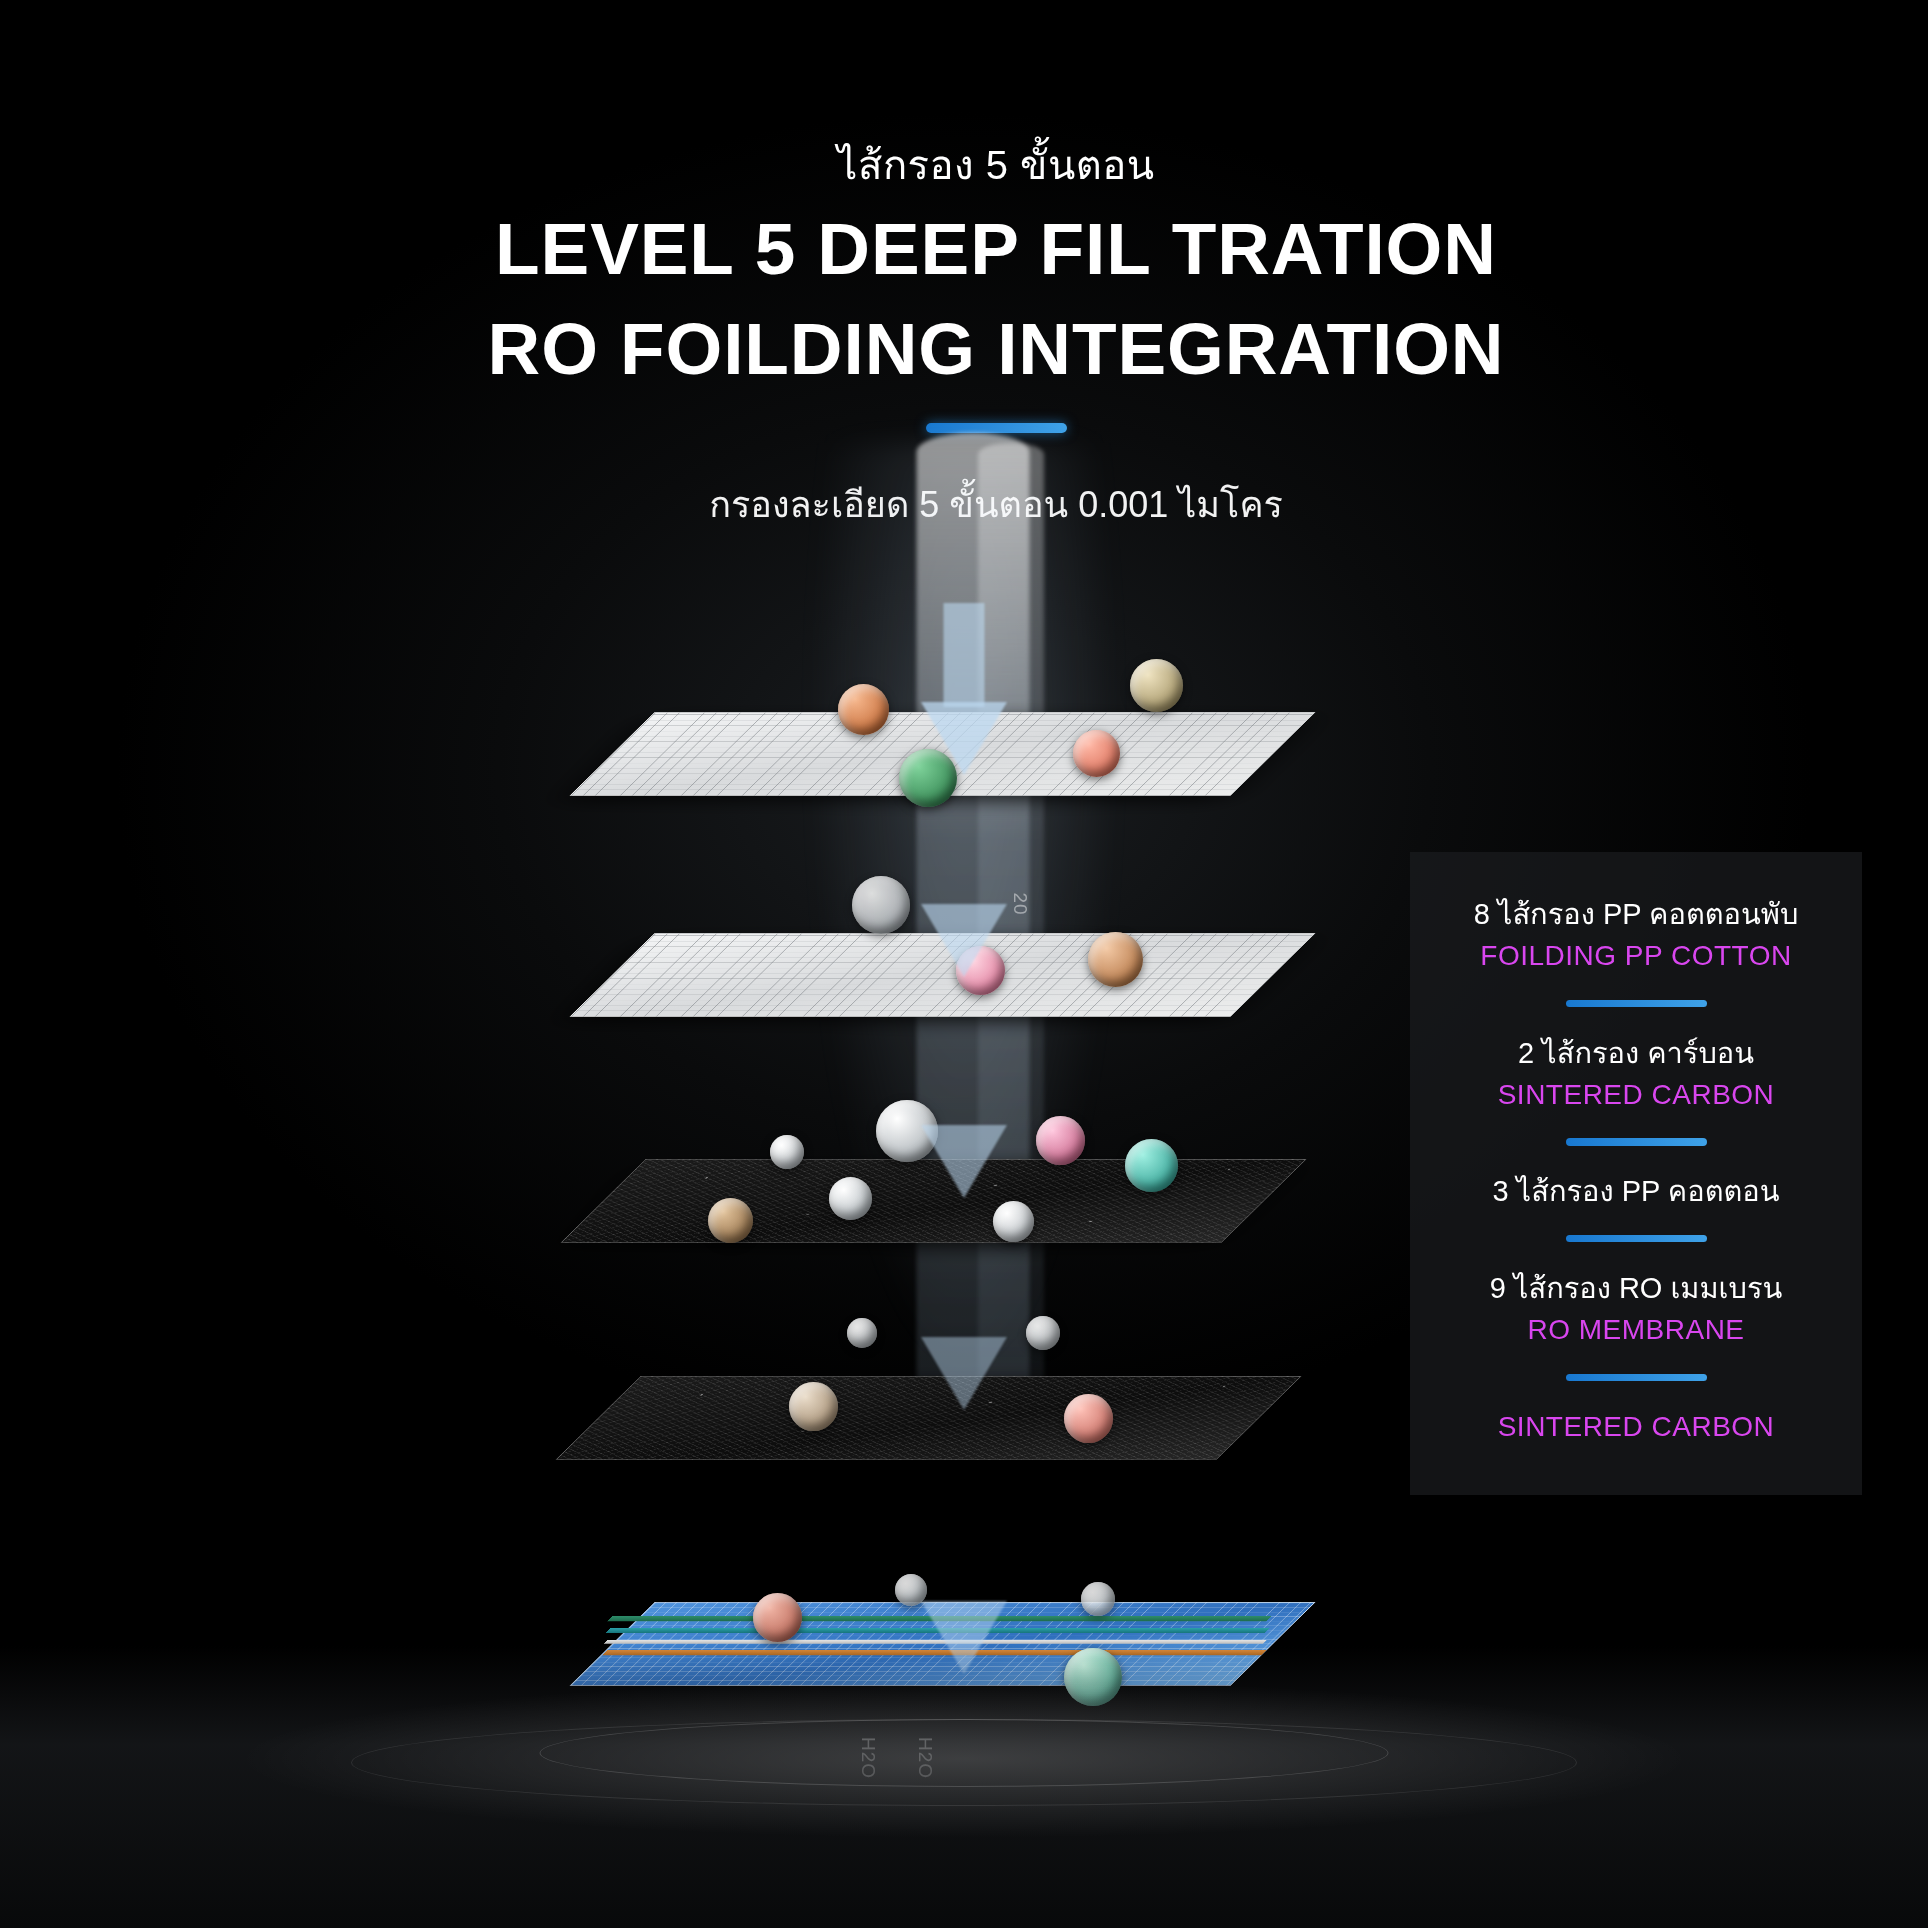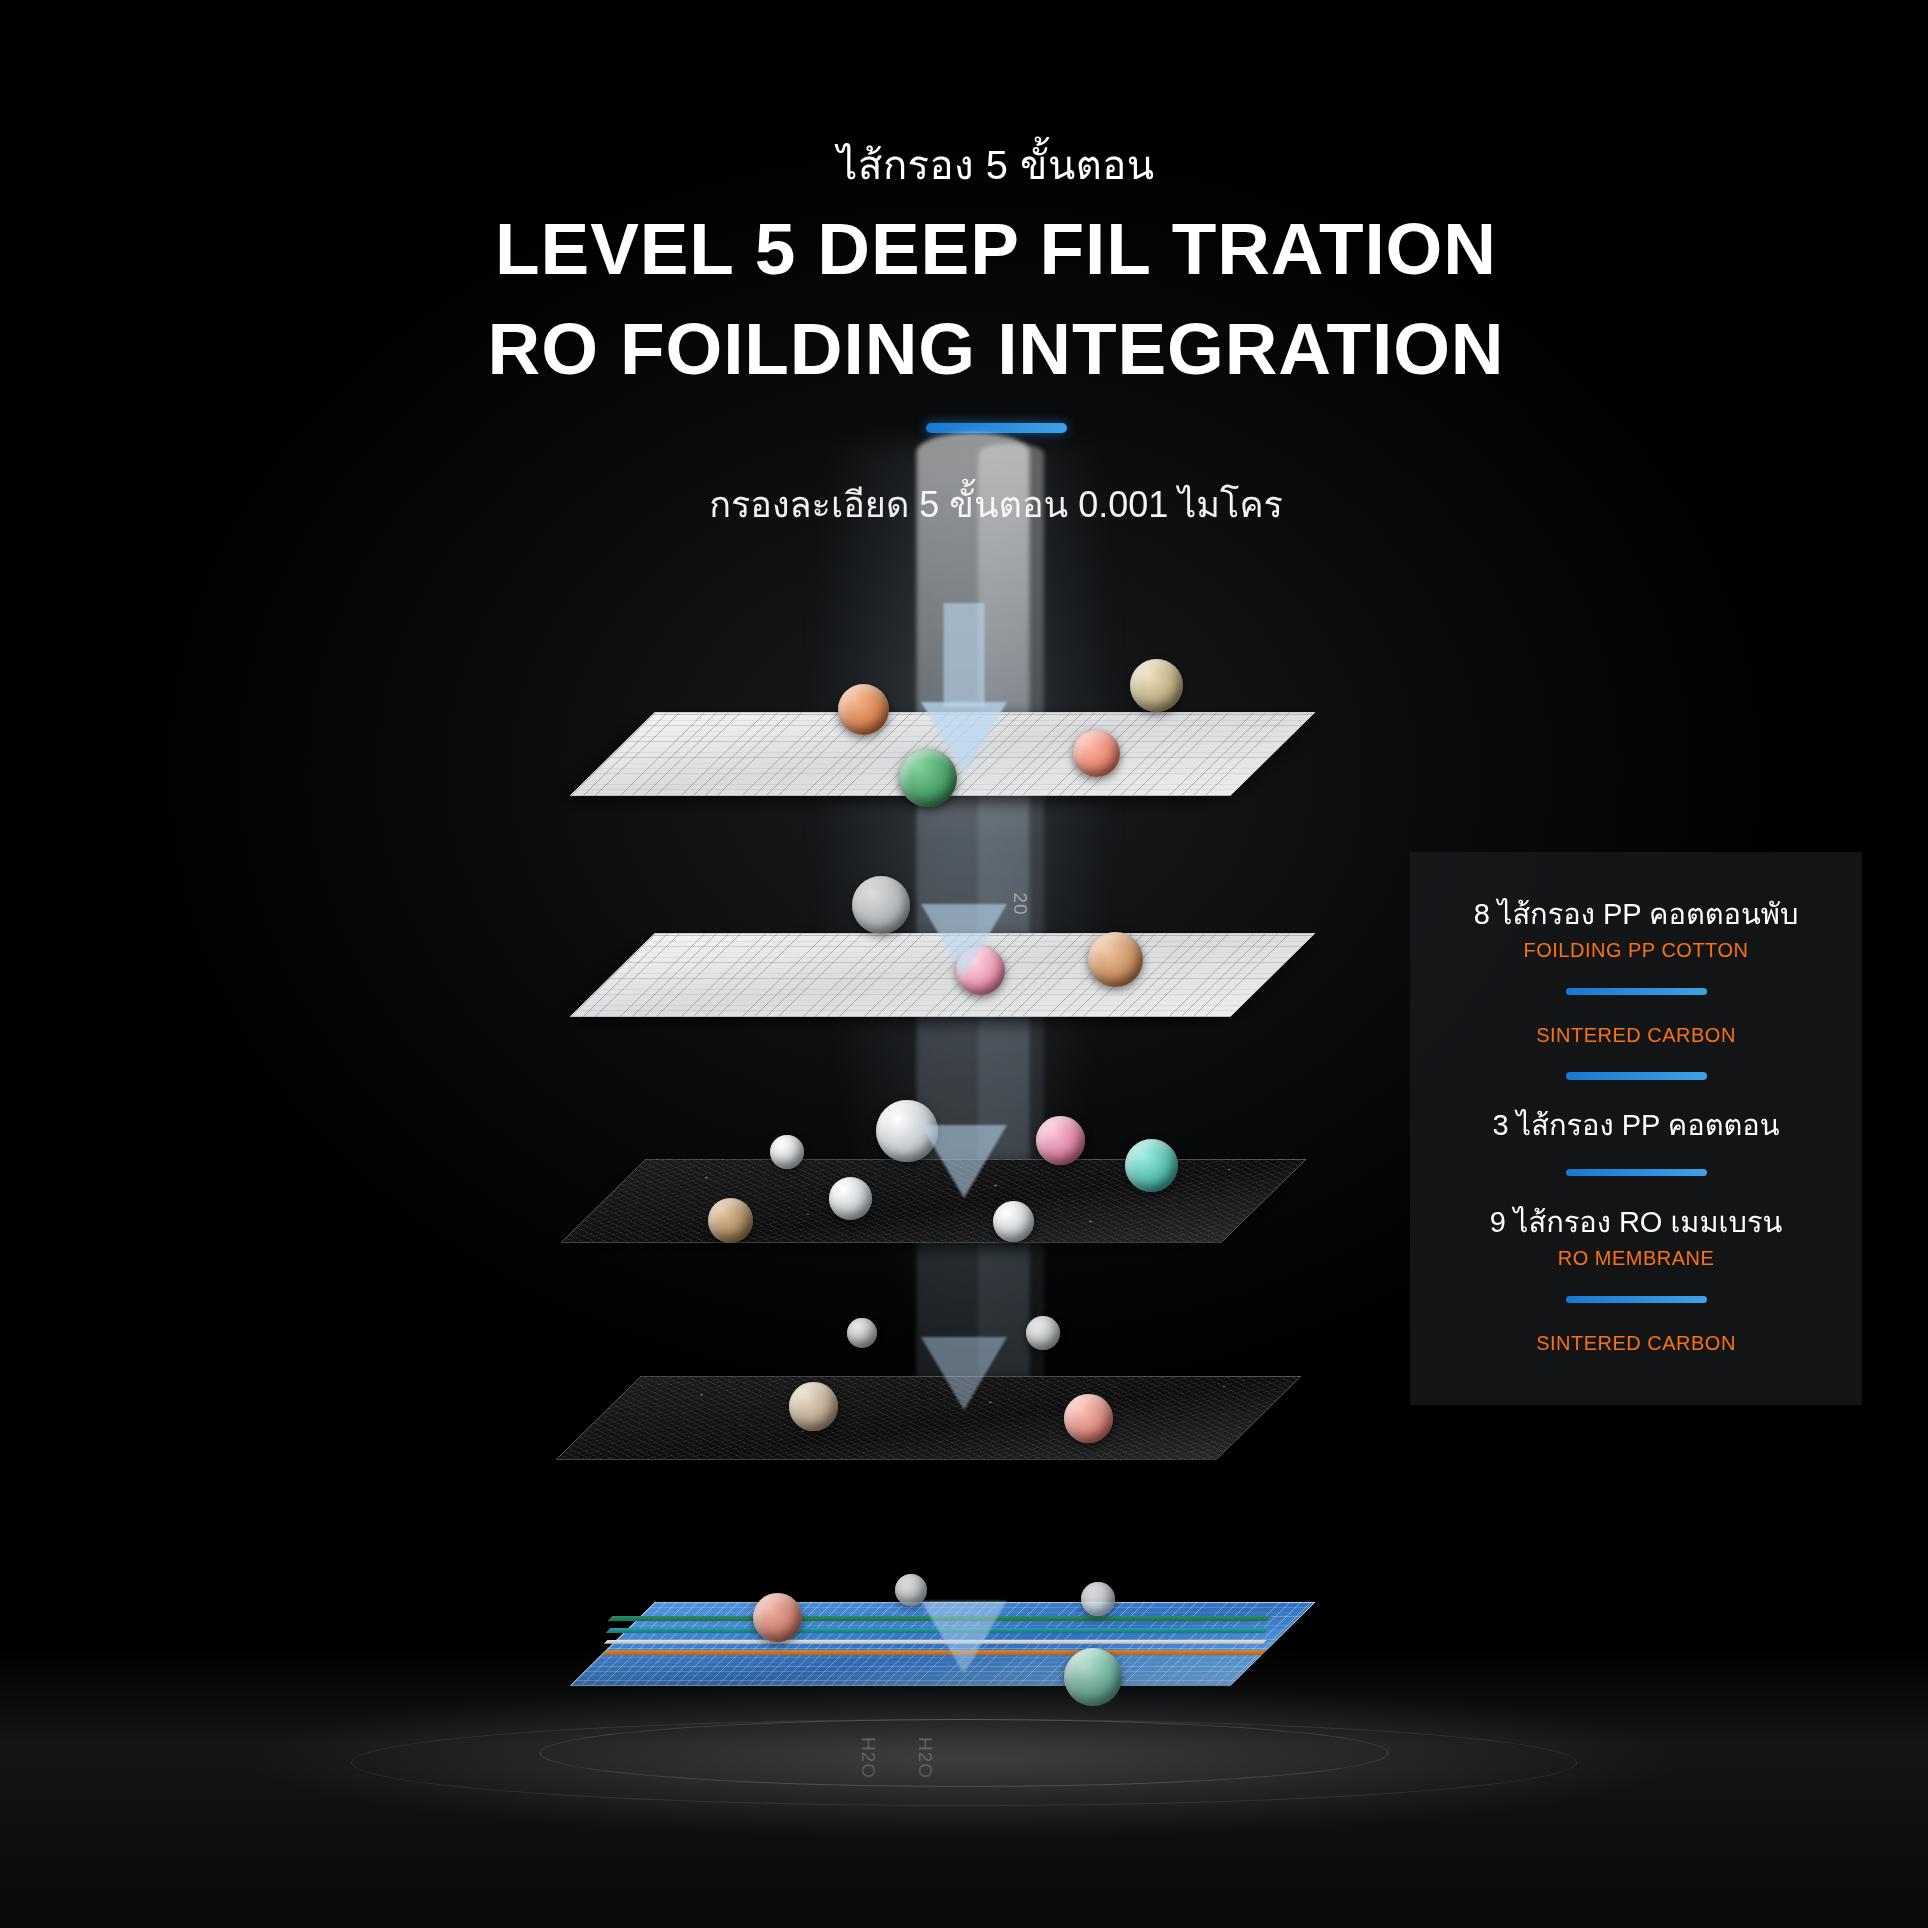--- a/index.html
+++ b/index.html
@@ -120,21 +120,21 @@
 
   
   .legend{
     position:absolute;right:66px;top:852px;width:452px;
     background:rgba(26,28,30,.72);
     padding:41px 0 47px 0;
     text-align:center;
   }
   .legend-item{padding:0 22.6px;}
   .legend-thai{color:#ffffff;font-size:29px;line-height:1.45;}
-  .legend-en{color:#f97316;font-size:20px;line-height:1.5;letter-spacing:0.5px;}
+  .legend-en{color:#d946ef;font-size:28px;line-height:1.5;letter-spacing:0.5px;}
   .legend-rule{
     width:141px;height:7.5px;border-radius:4.7px;margin:22.6px auto 24.5px auto;
     background:linear-gradient(90deg,#1878d0,#3fa2e8);
   }
 
   .tag{
     position:absolute;color:rgba(255,255,255,.45);font-size:19px;letter-spacing:0.9px;
   }
 </style>
 </head>
@@ -207,20 +207,21 @@
 
 <div class="legend">
 
   <div class="legend-item">
     <div class="legend-thai">8 ไส้กรอง PP คอตตอนพับ</div>
     <div class="legend-en">FOILDING PP COTTON</div>
   </div>
   <div class="legend-rule"></div>
 
   <div class="legend-item">
+    <div class="legend-thai">2 ไส้กรอง คาร์บอน</div>
     <div class="legend-en">SINTERED CARBON</div>
   </div>
   <div class="legend-rule"></div>
 
   <div class="legend-item">
     <div class="legend-thai">3 ไส้กรอง PP คอตตอน</div>
   </div>
   <div class="legend-rule"></div>
 
   <div class="legend-item">

